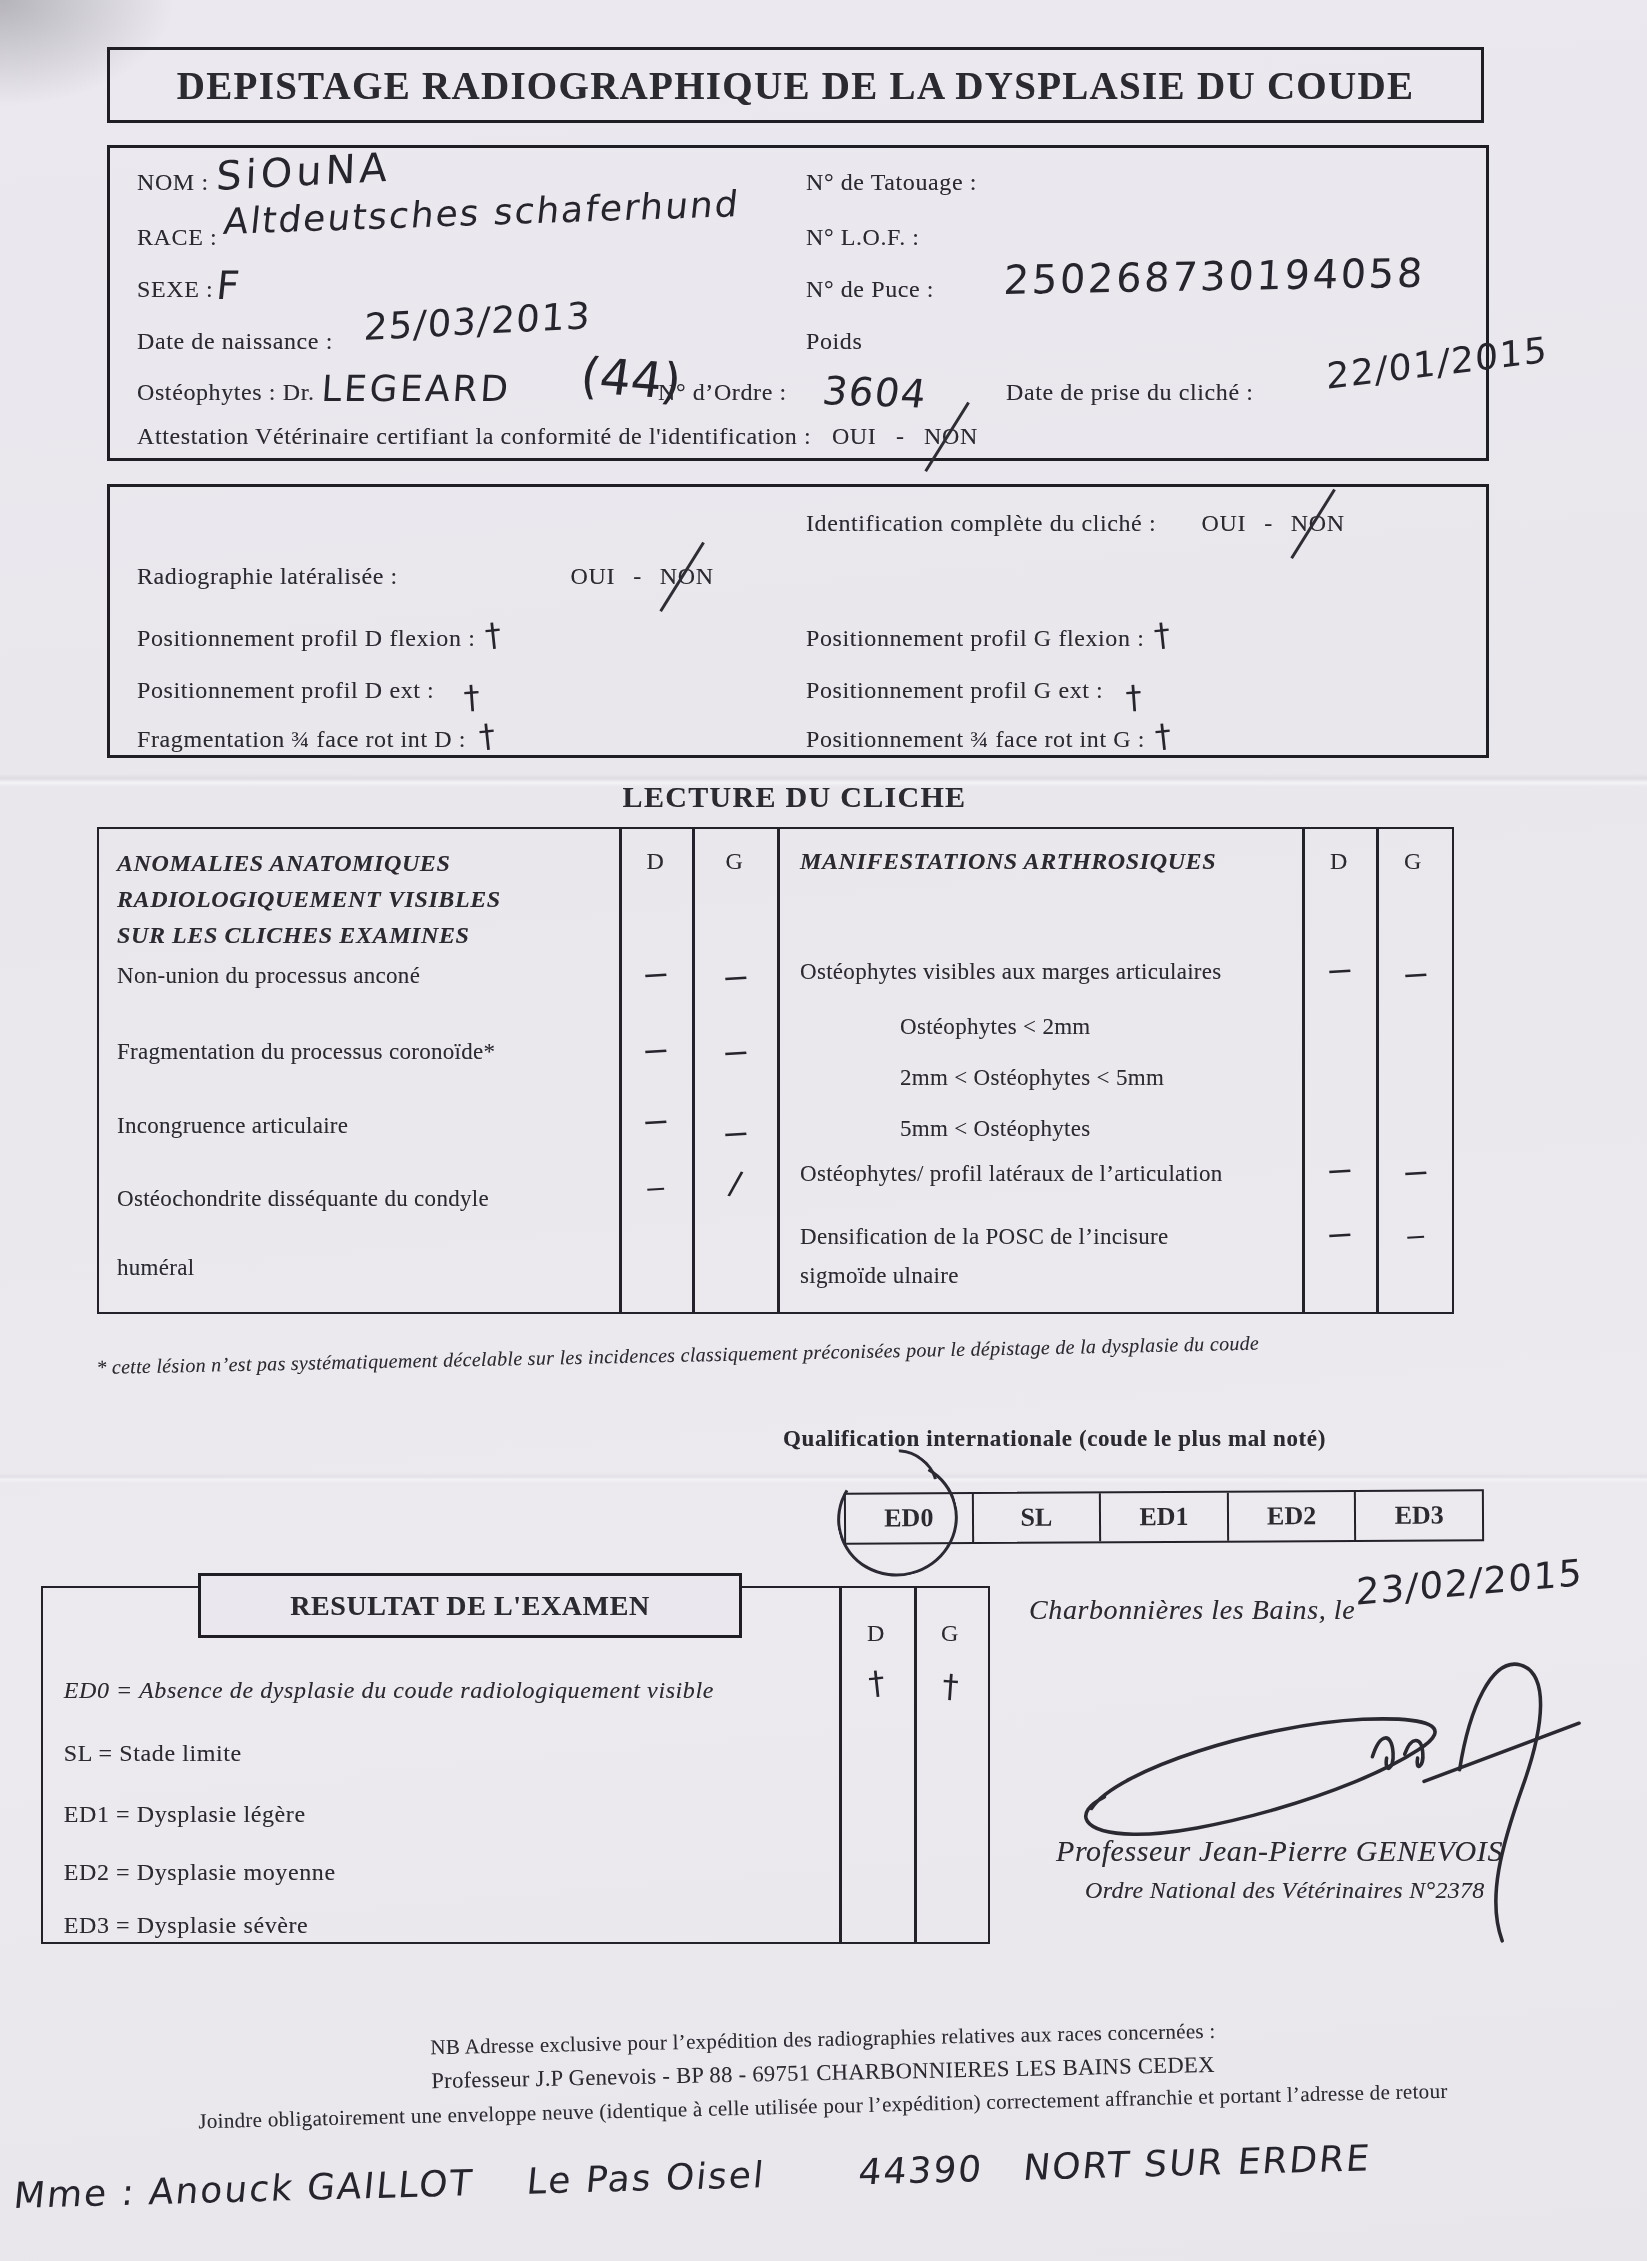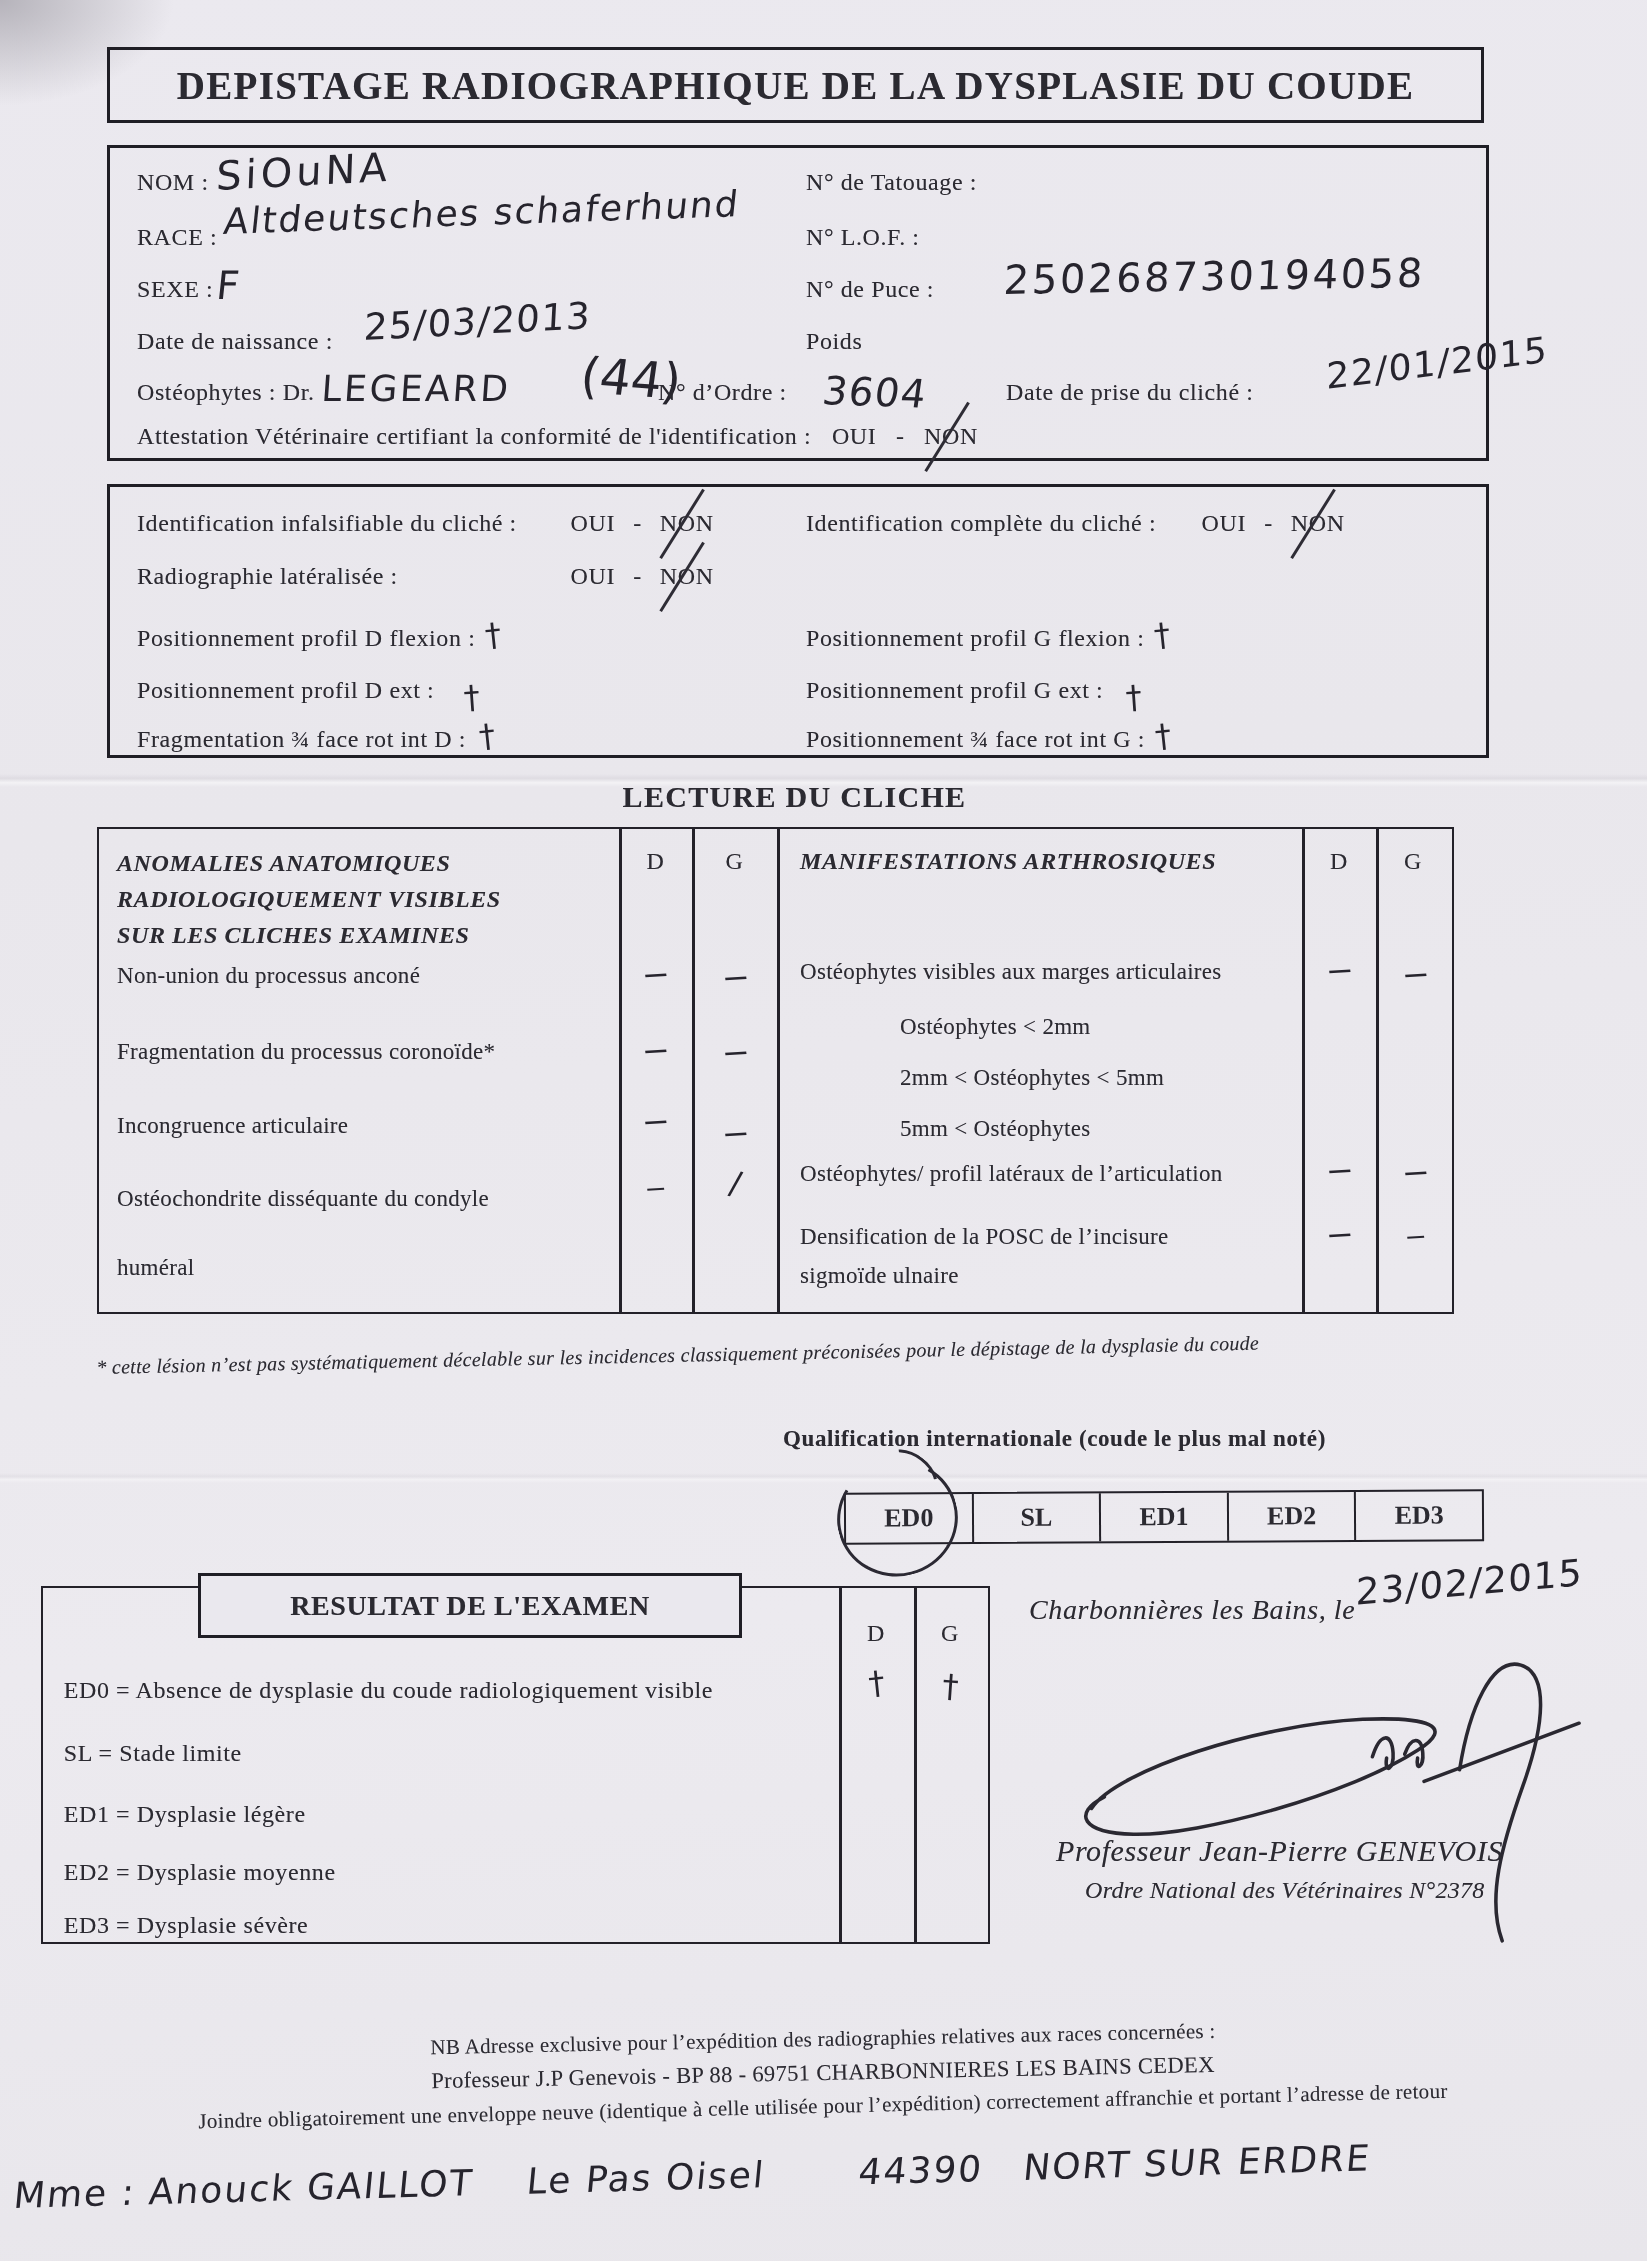--- a/index.html
+++ b/index.html
@@ -71,26 +71,20 @@
 
     <div class="abs" style="left:27px;top:275px;">
       <span class="lbl">Attestation Vétérinaire certifiant la conformité de l'identification :</span>
       <span class="lbl" style="margin-left:18px;">OUI</span>
       <span class="lbl" style="margin-left:17px;">-</span>
       <span class="lbl struck" style="margin-left:17px;">NON</span>
     </div>
   </div>
 
   <div class="abs thickbox" style="left:107px;top:484px;width:1376px;height:268px;">
-    <div class="abs" style="left:27px;top:23px;">
-      <span class="lbl" style="display:inline-block;width:431px;">Identification infalsifiable du cliché :</span>
-      <span class="lbl">OUI</span>
-      <span class="lbl" style="margin-left:15.5px;">-</span>
-      <span class="lbl struck" style="margin-left:15.5px;">NON</span>
-    </div>
     <div class="abs" style="left:696px;top:23px;">
       <span class="lbl" style="display:inline-block;width:393px;">Identification complète du cliché :</span>
       <span class="lbl">OUI</span>
       <span class="lbl" style="margin-left:15.5px;">-</span>
       <span class="lbl struck" style="margin-left:15.5px;">NON</span>
     </div>
     <div class="abs" style="left:27px;top:76px;">
       <span class="lbl" style="display:inline-block;width:431px;">Radiographie latéralisée :</span>
       <span class="lbl">OUI</span>
       <span class="lbl" style="margin-left:15.5px;">-</span>
@@ -203,21 +197,21 @@
       <span class="bold" style="font-size:26px;">ED3</span>
     </div>
   </div>
 
   <div class="abs box" style="left:41px;top:1586px;width:945px;height:354px;">
     <div class="vline" style="left:796px;"></div>
     <div class="vline" style="left:871px;"></div>
     <div class="abs lbl" style="left:796px;top:32px;width:74px;text-align:center;">D</div>
     <div class="abs lbl" style="left:871px;top:32px;width:72px;text-align:center;">G</div>
 
-    <div class="abs lbl" style="left:20.7px;top:89px;">ED0 = Absence de dysplasie du coude radiologiquement visible</div>
+    <div class="abs lbl" style="left:20.7px;top:89px;font-style:italic;">ED0 = Absence de dysplasie du coude radiologiquement visible</div>
     <span class="cellmark mk mk-check" style="left:801px;top:76px;">†</span>
     <span class="cellmark mk mk-check" style="left:875px;top:79px;transform:rotate(4deg);">†</span>
     <div class="abs lbl" style="left:20.7px;top:152px;">SL = Stade limite</div>
     <div class="abs lbl" style="left:20.7px;top:213px;">ED1 = Dysplasie légère</div>
     <div class="abs lbl" style="left:20.7px;top:271px;">ED2 = Dysplasie moyenne</div>
     <div class="abs lbl" style="left:20.7px;top:324px;">ED3 = Dysplasie sévère</div>
   </div>
   <div class="abs thickbox" style="left:155px;top:1573px;width:538px;height:59px;background:#eae8ee;display:flex;align-items:center;justify-content:center;z-index:2;margin-left:43px;">
     <span class="bold" style="font-size:28px;letter-spacing:0.6px;text-shadow:0 0 0.6px rgba(60,55,70,.4);">RESULTAT DE L'EXAMEN</span>
   </div>

